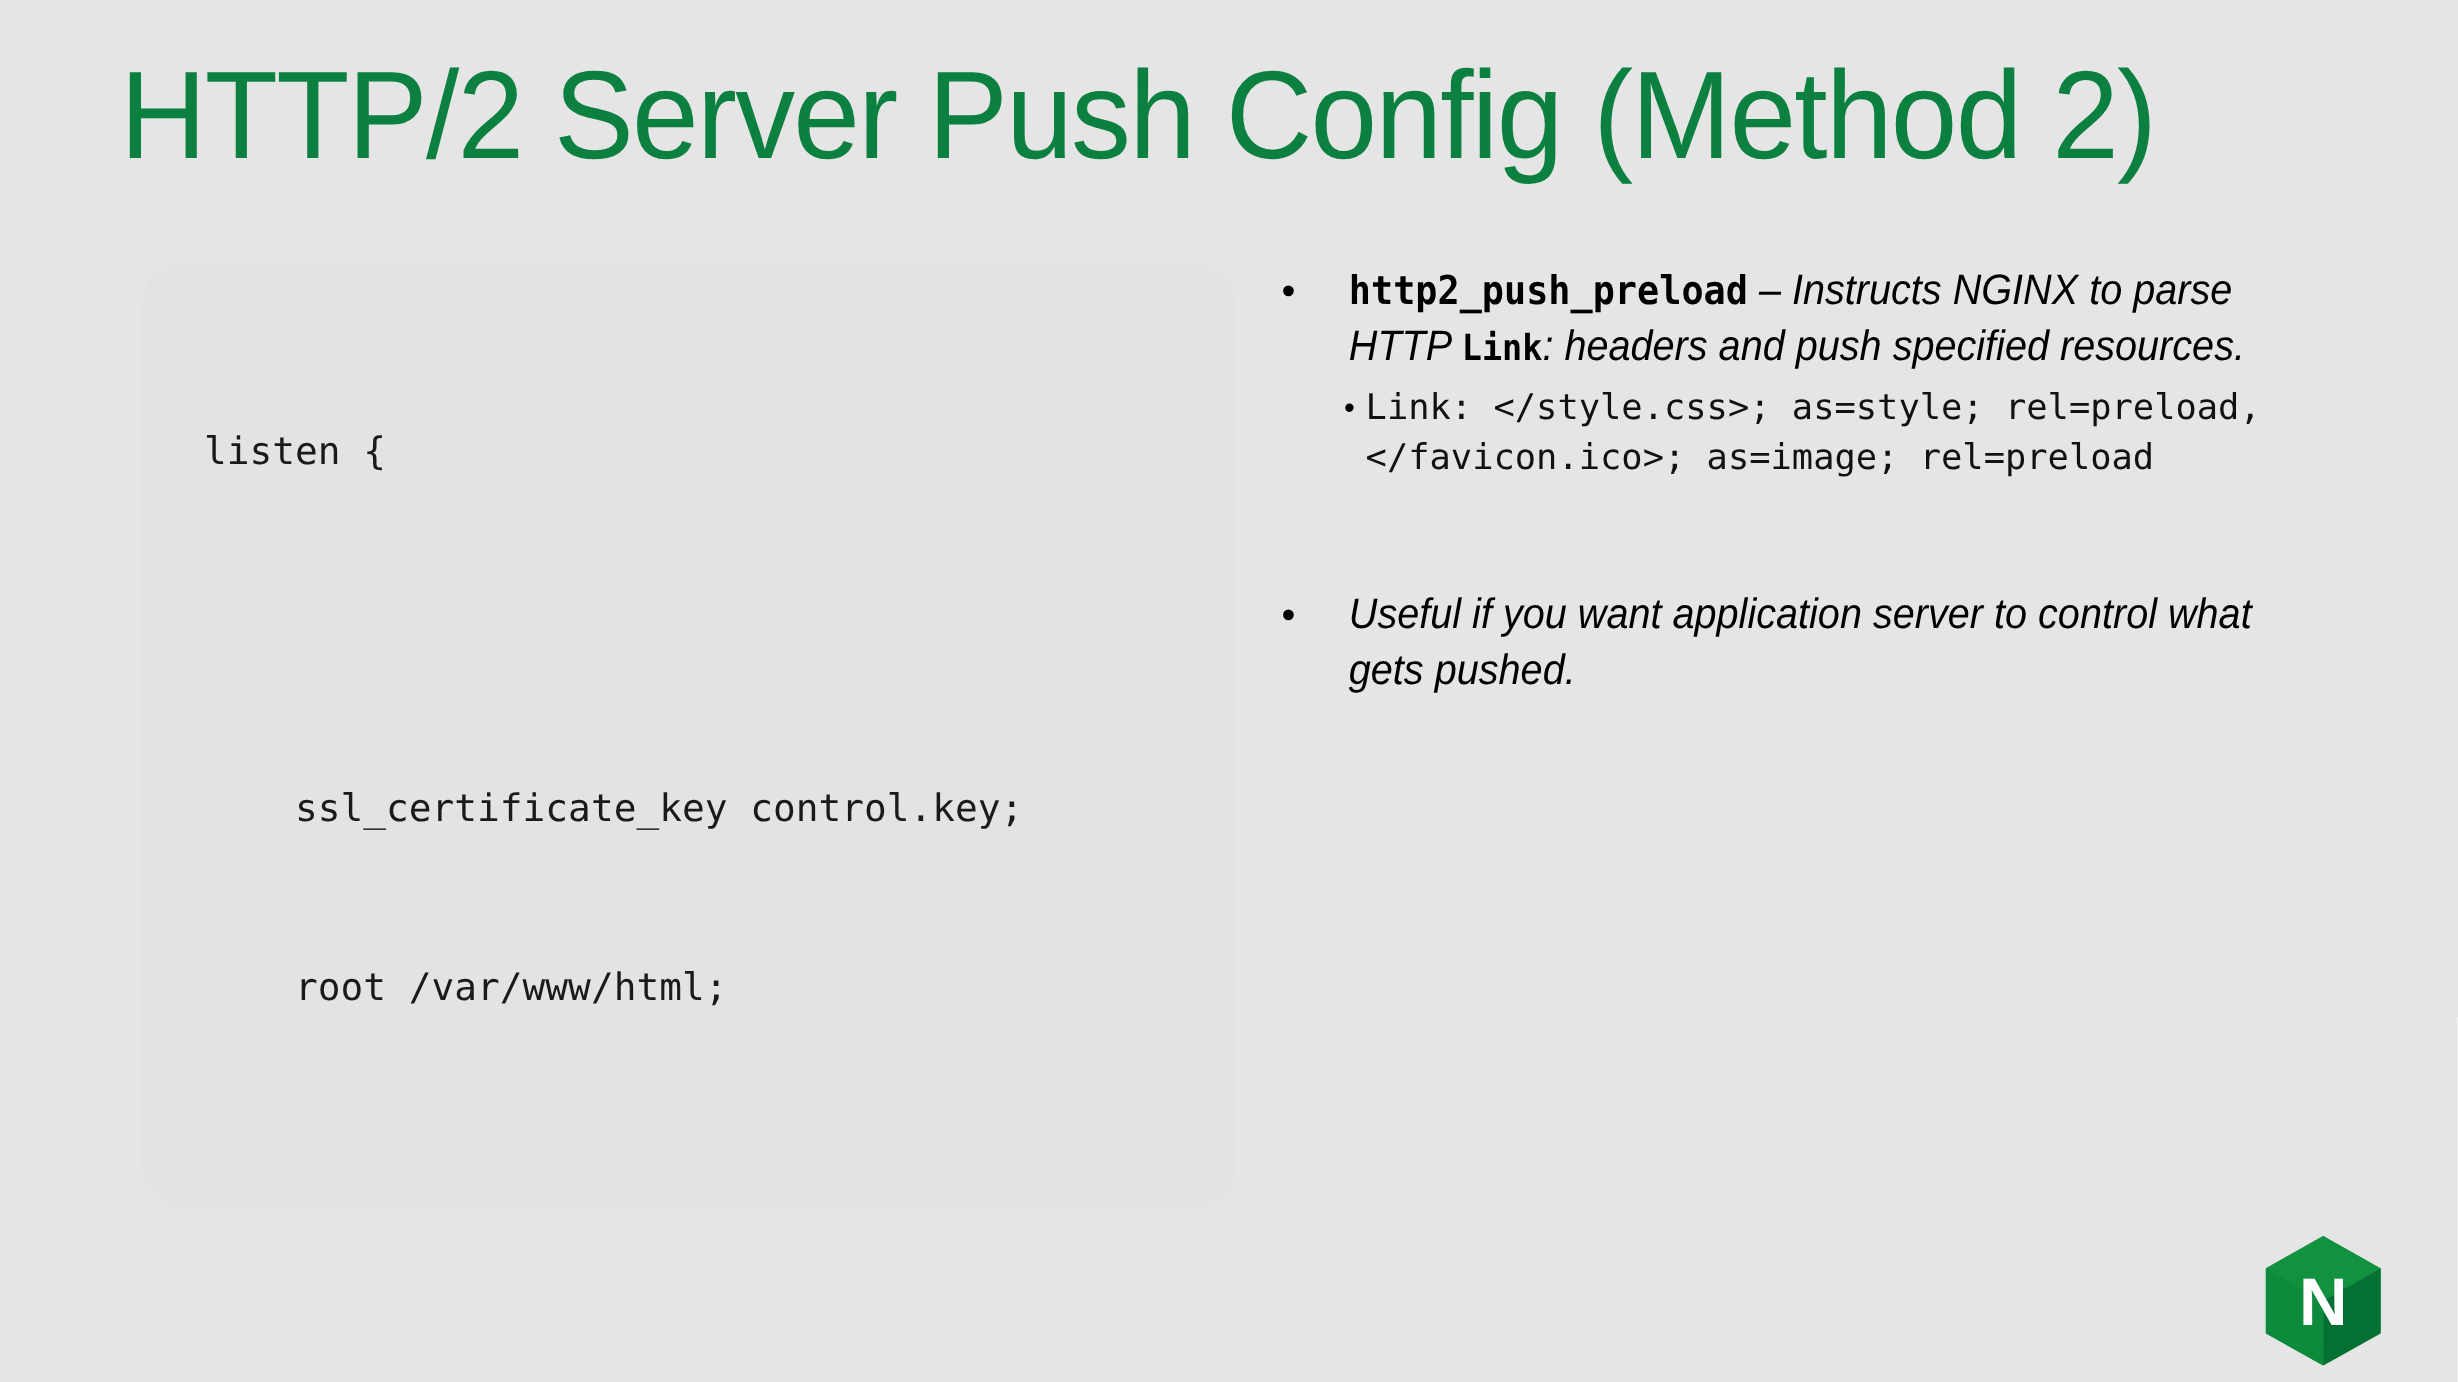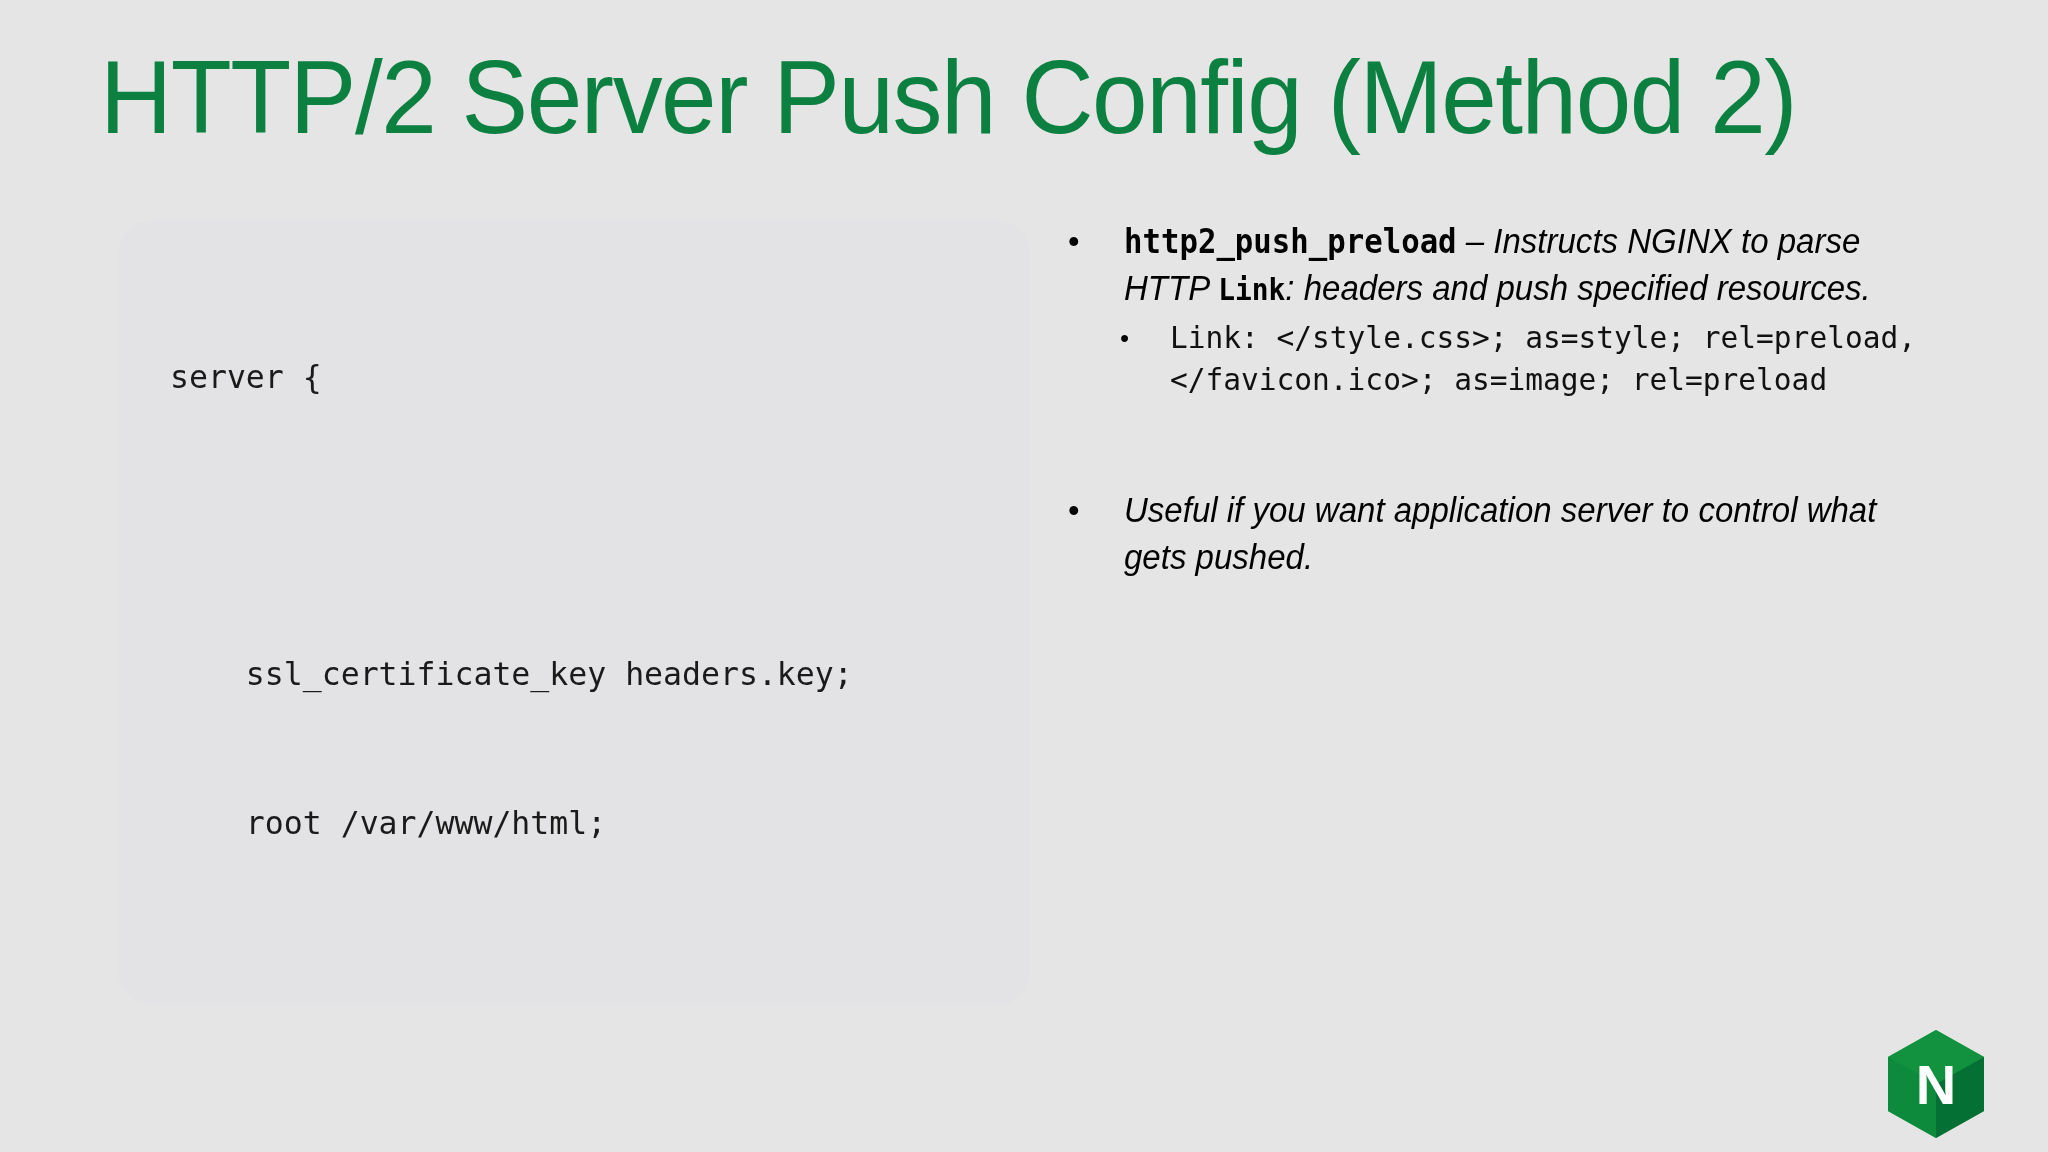--- a/index.html
+++ b/index.html
@@ -120,21 +120,20 @@
     font-size: 30px;
   }
   .bullet-text-mono {
     flex: 1 1 auto;
     font-family: "DejaVu Sans Mono", "Liberation Mono", monospace;
     font-style: normal;
     font-size: 29.5px;
     line-height: 42px;
     color: #111111;
     white-space: pre-wrap;
-    margin-left: 32px;
   }
   .sub-group {
     margin-top: 4px;
   }
   .bullet-gap {
     height: 86px;
   }
 
   
   .nginx-logo {
@@ -152,23 +151,23 @@
 </style>
 </head>
 <body>
 
 <div class="slide">
 
   <div class="slide-title">HTTP/2 Server Push Config (Method 2)</div>
 
   <div class="code-panel">
     <div class="code-block">
-      <div class="code-line">server {</div>
+      <div class="code-line">listen {</div>
       <div class="code-line blank"></div>
-      <div class="code-line">    ssl_certificate_key headers.key;</div>
+      <div class="code-line">    ssl_certificate_key control.key;</div>
       <div class="code-line">    root /var/www/html;</div>
       
       
       
       
       
       
       
       
     </div>

